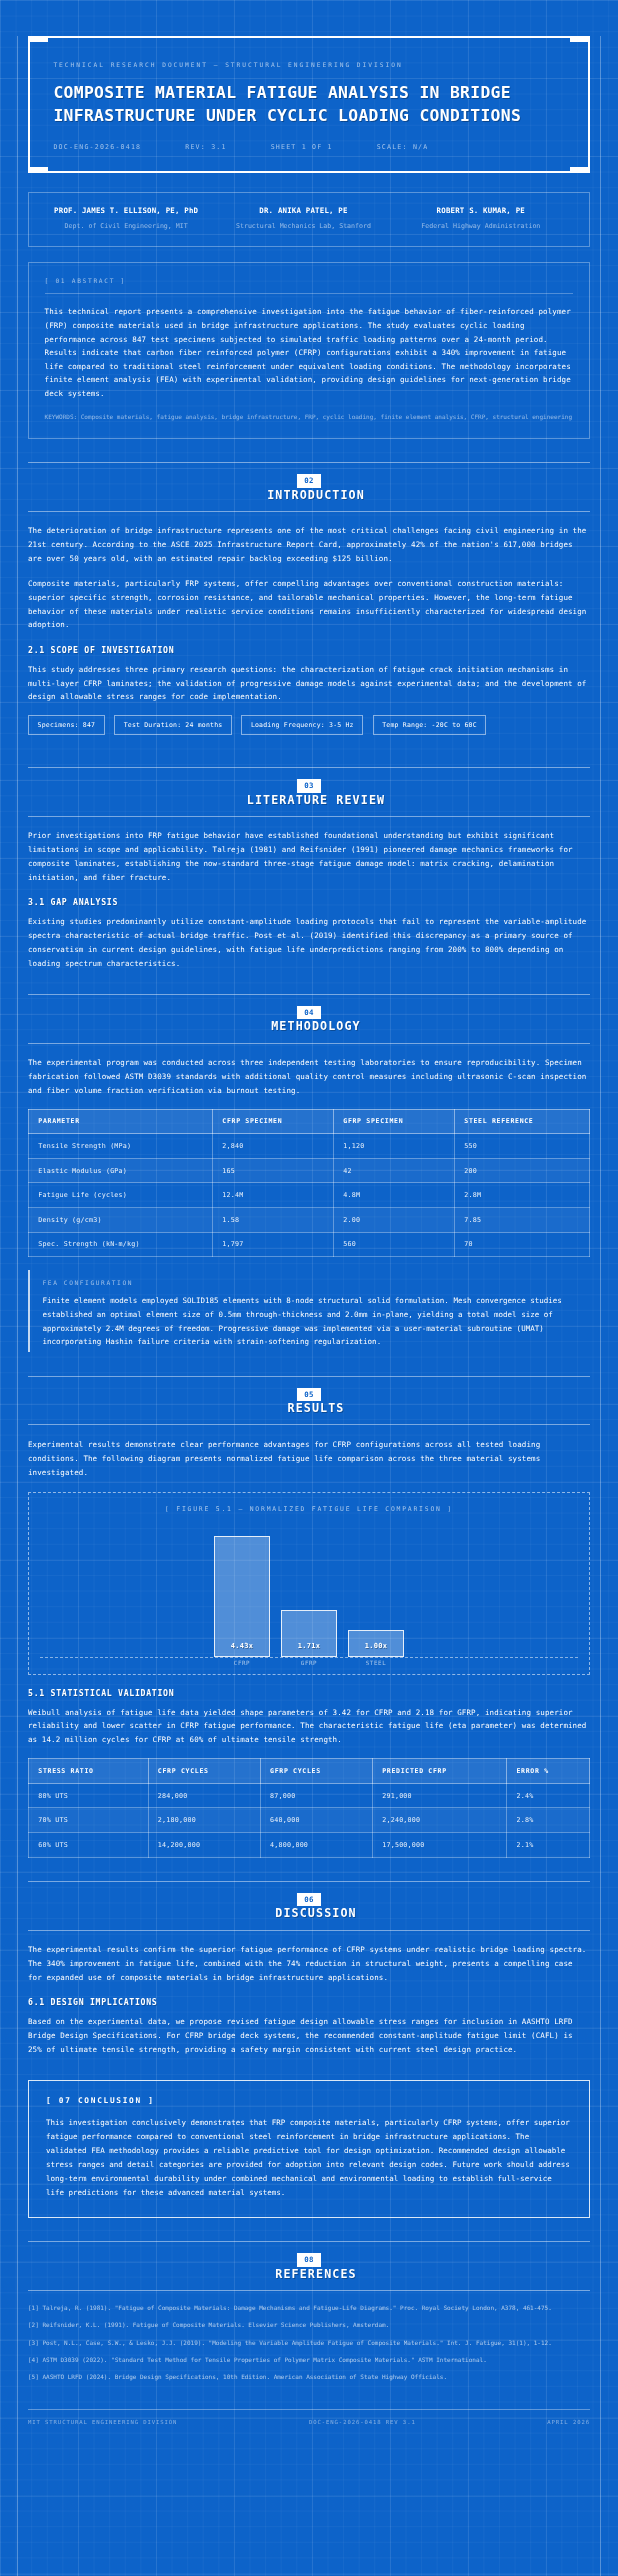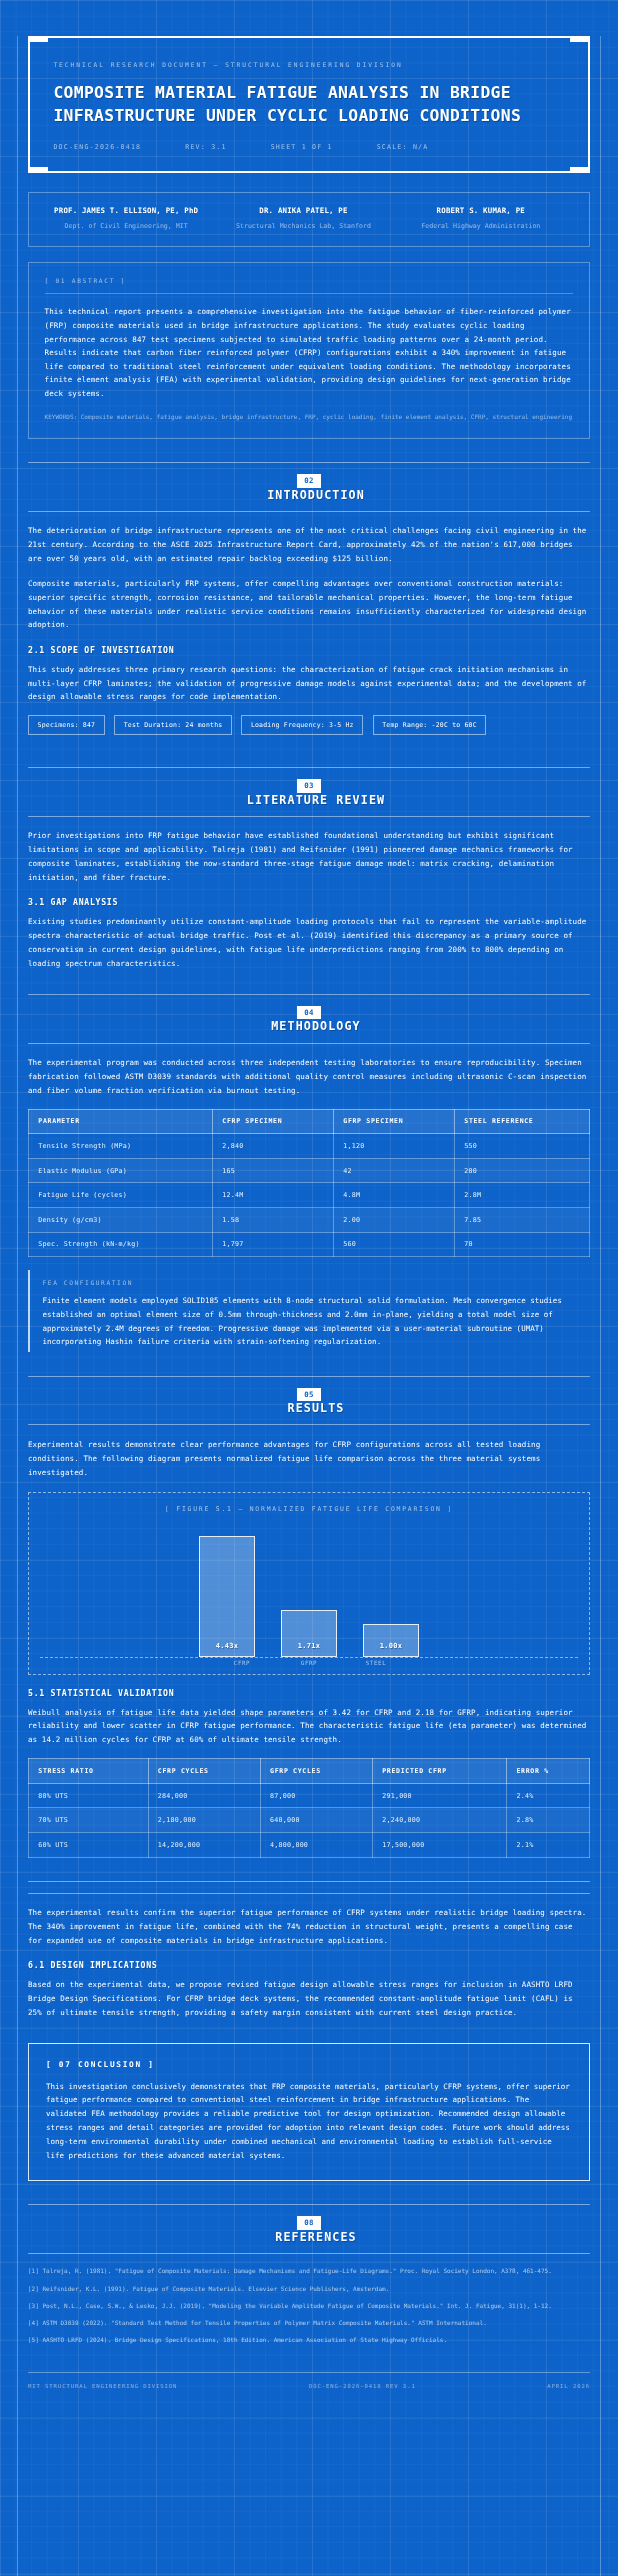--- a/index.html
+++ b/index.html
@@ -247,21 +247,21 @@
     font-size: 6.4px;
     letter-spacing: 1.8px;
     color: rgba(255,255,255,0.62);
     margin-bottom: 7.8px;
   }
   .chart {
     height: 136px;
     display: flex;
     align-items: flex-end;
     justify-content: center;
-    gap: 26px;
+    gap: 11px;
     padding-bottom: 0;
   }
   .bar-wrap {
     width: 56px;
     display: flex;
     flex-direction: column;
     align-items: center;
     justify-content: flex-end;
     height: 100%;
   }
@@ -479,21 +479,21 @@
           <div class="bar" id="bar0" style="height: 121px;">
             <span class="bar-val">4.43x</span>
           </div>
         </div>
         <div class="bar-wrap">
           <div class="bar" id="bar1" style="height: 47px;">
             <span class="bar-val">1.71x</span>
           </div>
         </div>
         <div class="bar-wrap">
-          <div class="bar" id="bar2" style="height: 33px; align-items: flex-end;">
+          <div class="bar" id="bar2" style="height: 27px; align-items: flex-end;">
             <span class="bar-val">1.00x</span>
           </div>
         </div>
       </div>
       <div class="axis">
         <span class="axis-label">CFRP</span>
         <span class="axis-label">GFRP</span>
         <span class="axis-label">STEEL</span>
       </div>
     </div>
@@ -532,20 +532,24 @@
           <td>4,800,000</td>
           <td>17,500,000</td>
           <td>2.1%</td>
         </tr>
       </tbody>
     </table>
   </div>
 
   <div class="section">
     <div class="sec-rule-top"></div>
+    <div class="sec-head">
+      <span class="sec-num">06</span>
+      <span class="sec-title">DISCUSSION</span>
+    </div>
     <div class="sec-rule-bot"></div>
     <p class="body">The experimental results confirm the superior fatigue performance of CFRP systems under realistic bridge loading spectra. The 340% improvement in fatigue life, combined with the 74% reduction in structural weight, presents a compelling case for expanded use of composite materials in bridge infrastructure applications.</p>
     <h3 class="sub">6.1 DESIGN IMPLICATIONS</h3>
     <p class="body">Based on the experimental data, we propose revised fatigue design allowable stress ranges for inclusion in AASHTO LRFD Bridge Design Specifications. For CFRP bridge deck systems, the recommended constant-amplitude fatigue limit (CAFL) is 25% of ultimate tensile strength, providing a safety margin consistent with current steel design practice.</p>
   </div>
 
   <div class="conclusion">
     <div class="conclusion-tag">[ 07 CONCLUSION ]</div>
     <p class="conclusion-body">This investigation conclusively demonstrates that FRP composite materials, particularly CFRP systems, offer superior fatigue performance compared to conventional steel reinforcement in bridge infrastructure applications. The validated FEA methodology provides a reliable predictive tool for design optimization. Recommended design allowable stress ranges and detail categories are provided for adoption into relevant design codes. Future work should address long-term environmental durability under combined mechanical and environmental loading to establish full-service life predictions for these advanced material systems.</p>
   </div>

